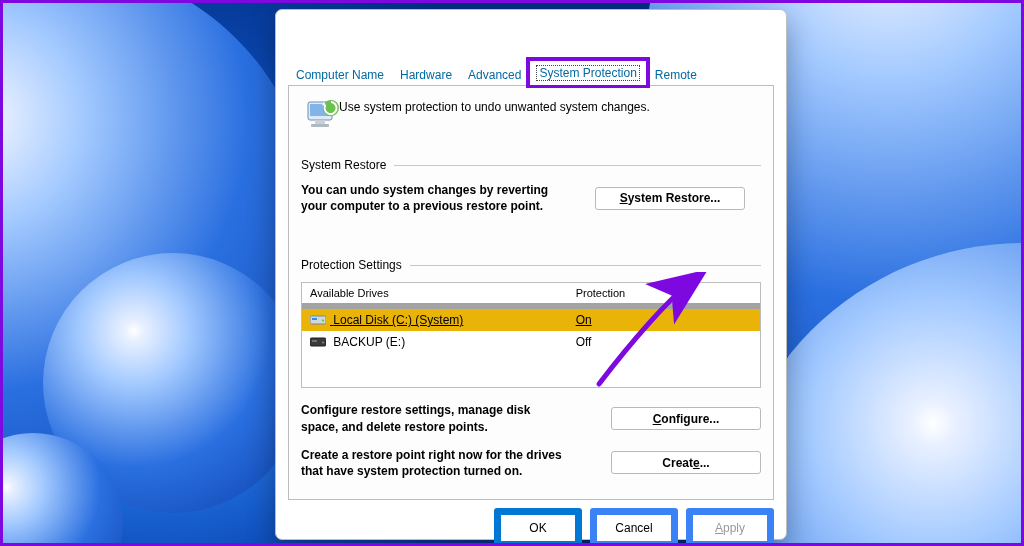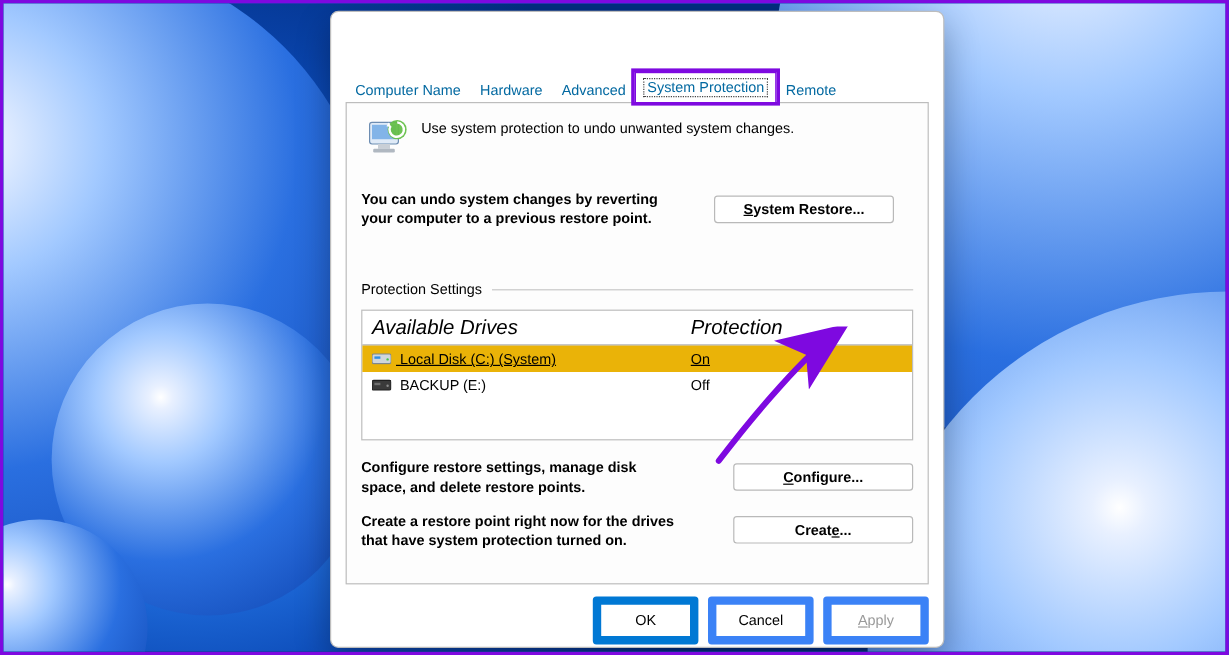--- a/index.html
+++ b/index.html
@@ -100,21 +100,21 @@
     border: 1px solid #bdbdbd;
     margin: 0 12px 8px 12px;
     padding: 10px 12px 8px 12px;
     flex: 1;
     position: relative;
     background: #fdfdfd;
   }
 
   
   .intro-row {
-    display: flex; align-items: flex-start; gap: 12px;
+    display: flex; align-items: flex-start; 
     margin-bottom: 24px;
   }
   .restore-icon-box {
     width: 38px; height: 38px;
     position: relative;
   }
   .restore-icon-box svg { width:38px; height:38px; }
 
   
   .group-header {
@@ -149,23 +149,22 @@
 
   
   .drives-table {
     border: 1px solid #bdbdbd;
     background: #fff;
     margin-top: 2px;
     margin-bottom: 14px;
   }
   .drives-header {
     display: flex;
-    border-bottom: 1px solid #a3a3a3;
-    font-size: 17px;
-    font-style: italic;
+    border-bottom: 6px solid #a3a3a3;
+    font-size: 11px;
   }
   .drives-header .col, .drives-row .col {
     padding: 4px 8px;
   }
   .col.c1 { width: 58%; }
   .col.c2 { width: 42%; }
   .drives-body { min-height: 78px; }
   .drives-row { display: flex; align-items: center; font-size: 12px; }
   .drives-row.selected { background: #eab308; text-decoration: underline; }
   .drive-icon {
@@ -237,20 +236,24 @@
           <rect x="14" y="24" width="10" height="4" fill="#c9cfd6"></rect>
           <rect x="10" y="28" width="18" height="3" rx="1" fill="#b0b8c1"></rect>
           <circle cx="30" cy="12" r="8" fill="#66c04a" opacity="0.95"></circle>
           <path d="M30 6 A6 6 0 1 1 24.4 9" fill="none" stroke="#fff" stroke-width="2"></path>
           <path d="M23 6 L25.2 10 L21 9.2 Z" fill="#fff"></path>
         </svg>
       </div>
       <div style="padding-top:4px;">Use system protection to undo unwanted system changes.</div>
     </div>
 
+    <div class="group-header">
+      <span>System Restore</span>
+      <span class="hline"></span>
+    </div>
     <div class="row2col">
       <div class="left-text">You can undo system changes by reverting your computer to a previous restore point.</div>
       <div class="btn-col">
         <button class="win-btn">
             <span class="mnemonic">S</span>
             <span>ystem Restore...</span>
           </button>
       </div>
     </div>
 

